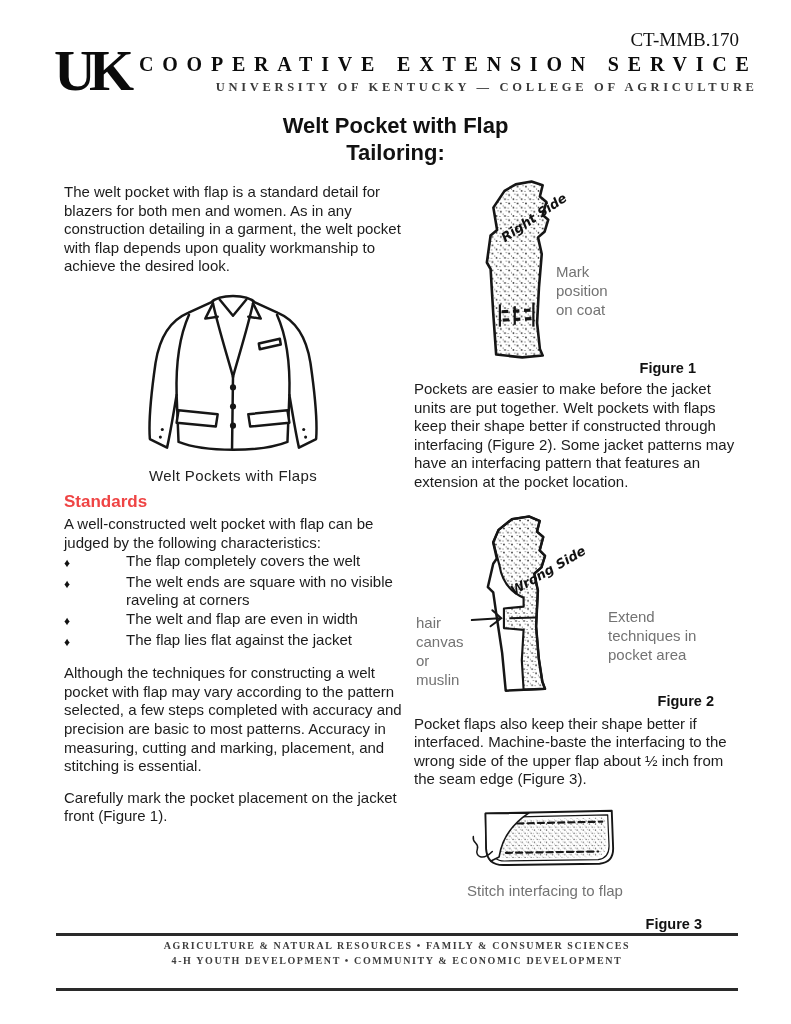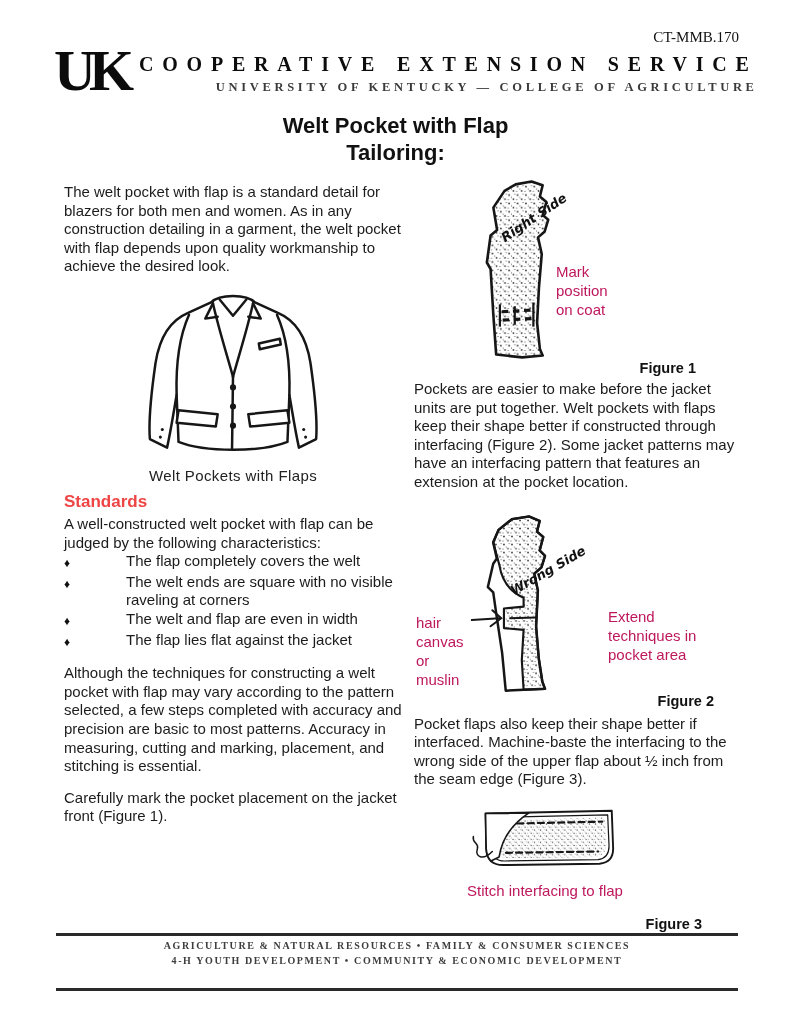--- a/index.html
+++ b/index.html
@@ -4,21 +4,21 @@
 <style>
   * { margin:0; padding:0; box-sizing:border-box; }
   html,body { background:#9c9c9c; }
   .page {
     position:relative; width:791px; height:1024px; background:#ffffff;
     font-family:"Liberation Sans", sans-serif; color:#1b1b1b; overflow:hidden;
     margin:0 auto;
   }
   .doc-code {
     position:absolute; top:29px; right:52px;
-    font-family:"Liberation Serif", serif; font-size:15px; color:#111;
+    font-family:"Liberation Serif", serif; font-size:19px; color:#111;
   }
   .masthead { position:absolute; left:54px; top:46px; width:684px; display:flex;text-align:right; }
   .uk-logo {
     font-family:"Liberation Serif", serif; font-weight:bold; font-size:58px;
     line-height:50px; letter-spacing:-7px; color:#0b0b0b; padding-right:12px; flex:none;
   }
   .masthead-text { flex:1; padding-top:7px; }
   .mh1 {
     font-family:"Liberation Serif", serif; font-weight:bold; font-size:20px;
     letter-spacing:0.44em; white-space:nowrap; color:#0c0c0c;
@@ -48,21 +48,21 @@
   .fig2 { height:204px; margin-bottom:6px; }
   .fig2 svg { position:absolute; left:56px; top:0; width:134px; height:198px; }
   .fig3 { height:130px; }
   .fig3 svg { position:absolute; left:50px; top:2px; width:172px; height:76px; }
   .side-label {
     position:absolute; font-family:"DejaVu Sans", sans-serif; font-style:italic;
     font-weight:bold; font-size:13px; color:#111; white-space:nowrap;
   }
   .fig1 .side-label { left:82px; top:34px; transform:rotate(-34deg); }
   .fig2 .side-label { left:92px; top:58px; transform:rotate(-30deg); }
-  .fig-annot { position:absolute; font-size:15px; line-height:19px; color:#be185d; }
+  .fig-annot { position:absolute; font-size:15px; line-height:19px; color:#737373; }
   .fig1 .annot-right { left:142px; top:86px; width:70px; }
   .fig2 .annot-left  { left:2px;  top:108px; width:58px; }
   .fig2 .annot-right { left:194px; top:102px; width:100px; }
   .fig3 .flap-caption { left:38px; top:80px; width:186px; text-align:center; font-size:15px; line-height:18px; }
   .fig-caption { position:absolute; font-weight:bold; font-size:14.5px; color:#111; }
   .fig1 .fig-caption { right:50px; bottom:4px; }
   .fig2 .fig-caption { right:32px; bottom:0; }
   .fig3 .fig-caption { right:44px; bottom:0; }
   .footer {
     position:absolute; left:56px; top:933px; width:682px;

